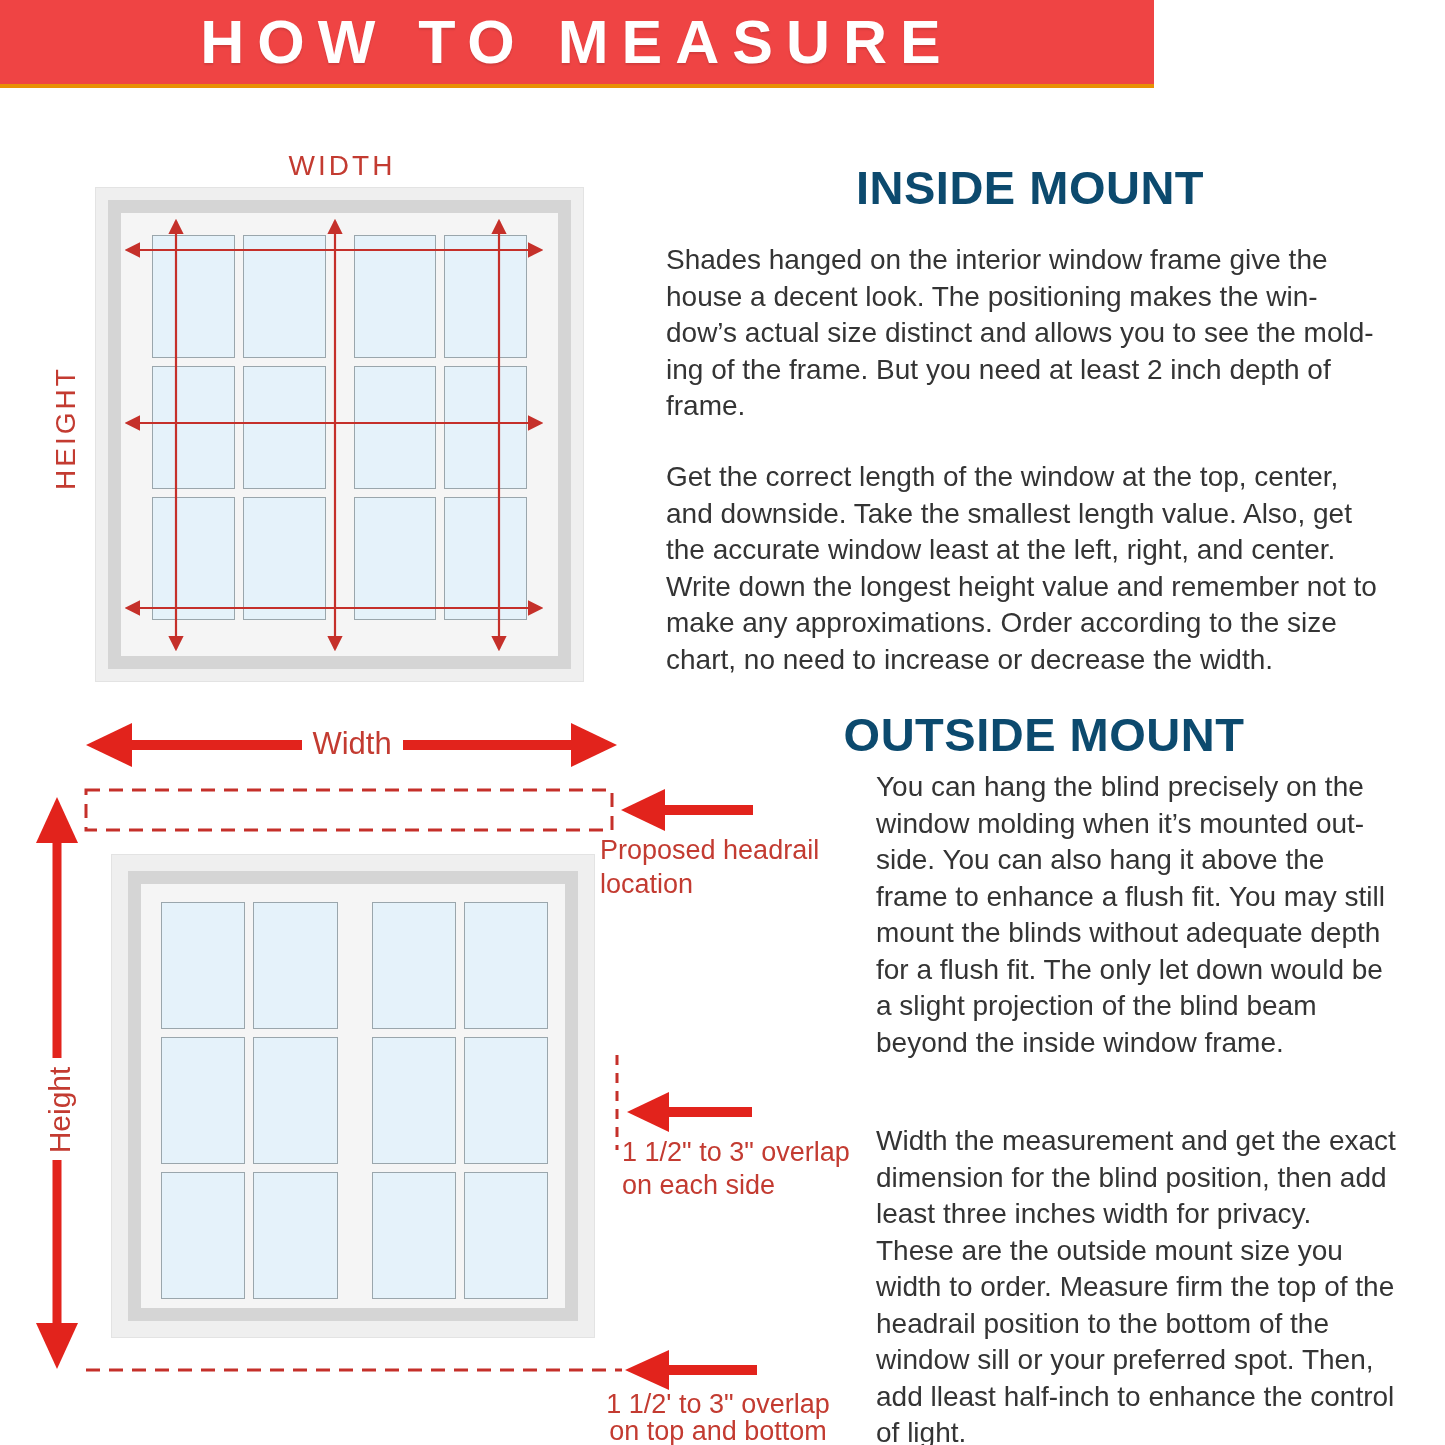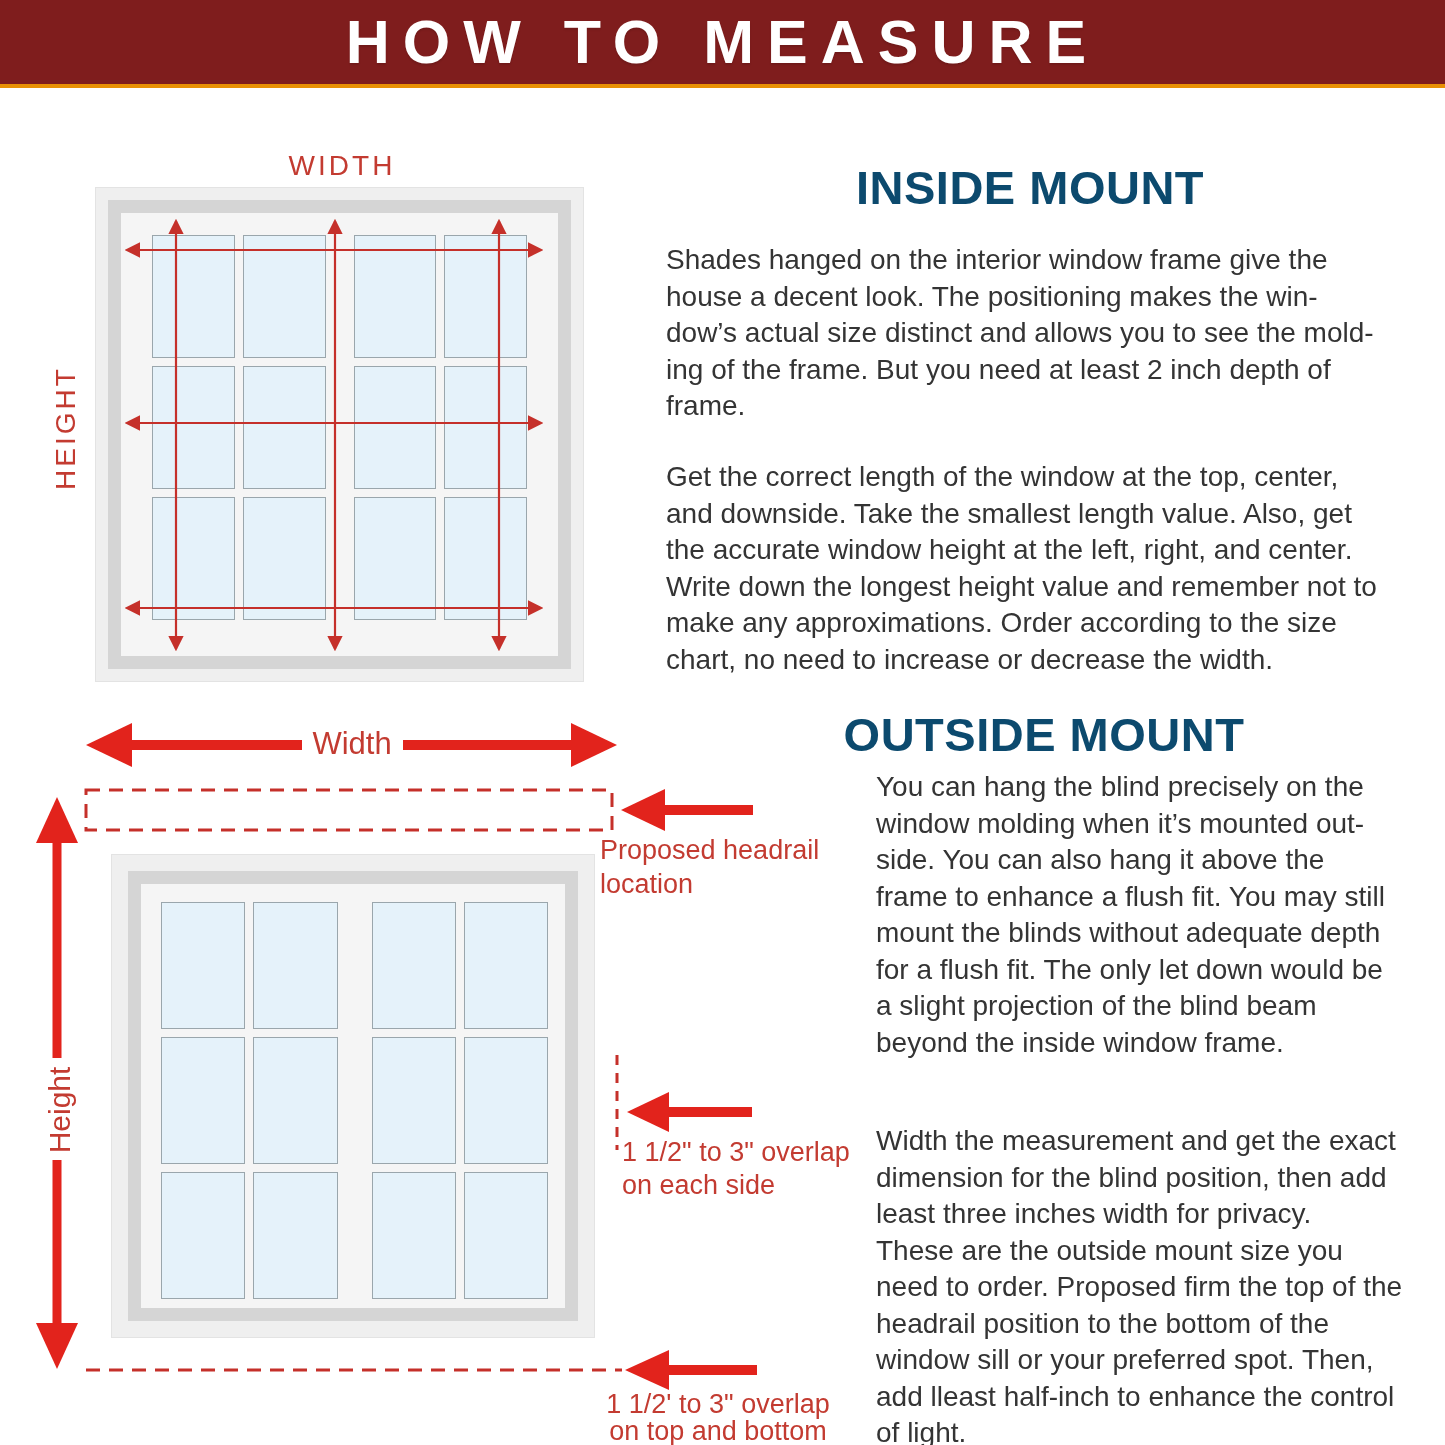--- a/index.html
+++ b/index.html
@@ -1,21 +1,21 @@
 <!DOCTYPE html>
 <html><head>
 <meta charset="utf-8">
 <style>
   * { margin:0; padding:0; box-sizing:border-box; }
   html,body { width:1445px; height:1445px; background:#ffffff; font-family:"Liberation Sans", sans-serif; }
   .stage { position:relative; width:1445px; height:1445px; overflow:hidden; background:#fff; }
 
   
-  .banner { position:absolute; left:0; top:0; width:1445px; height:88px;
-            background:#7f1d1d; border-bottom:4px solid #E89005; }
+  .banner { position:absolute; left:0; top:0; width:1154px; height:88px;
+            background:#ef4444; border-bottom:4px solid #E89005; }
   .banner-title { width:100%; height:84px; line-height:84px; text-align:center;
                   color:#ffffff; font-size:61px; font-weight:bold; letter-spacing:13px;
                   text-shadow:0 2px 2px rgba(0,0,0,0.12); }
 
   
   .win { position:absolute; }
   .wf1 { position:absolute; inset:0; background:#EFEFEF; box-shadow:inset 0 0 0 1px #E3E3E3; }
   .wf2 { position:absolute; background:#D5D5D5; }
   .wf3 { position:absolute; background:#F5F5F5; }
   .panes { position:absolute; display:flex; }
@@ -169,21 +169,21 @@
     <div class="tl">Shades hanged on the interior window frame give the</div>
     <div class="tl">house a decent look. The positioning makes the win-</div>
     <div class="tl">dow’s actual size distinct and allows you to see the mold-</div>
     <div class="tl">ing of the frame. But you need at least 2 inch depth of</div>
     <div class="tl">frame.</div>
   </div>
 
   <div class="para" style="left:666px; top:459px;">
     <div class="tl">Get the correct length of the window at the top, center,</div>
     <div class="tl">and downside. Take the smallest length value. Also, get</div>
-    <div class="tl">the accurate window height at the left, right, and center.</div>
+    <div class="tl">the accurate window least at the left, right, and center.</div>
     <div class="tl">Write down the longest height value and remember not to</div>
     <div class="tl">make any approximations. Order according to the size</div>
     <div class="tl">chart, no need to increase or decrease the width.</div>
   </div>
 
   <div class="mount-heading" style="left:784px; top:707px; width:520px;">OUTSIDE MOUNT</div>
 
   <div class="para" style="left:876px; top:769px;">
     <div class="tl">You can hang the blind precisely on the</div>
     <div class="tl">window molding when it’s mounted out-</div>
@@ -193,20 +193,20 @@
     <div class="tl">for a flush fit. The only let down would be</div>
     <div class="tl">a slight projection of the blind beam</div>
     <div class="tl">beyond the inside window frame.</div>
   </div>
 
   <div class="para" style="left:876px; top:1123px;">
     <div class="tl">Width the measurement and get the exact</div>
     <div class="tl">dimension for the blind position, then add</div>
     <div class="tl">least three inches width for privacy.</div>
     <div class="tl">These are the outside mount size you</div>
-    <div class="tl">need to order. Proposed firm the top of the</div>
+    <div class="tl">width to order. Measure firm the top of the</div>
     <div class="tl">headrail position to the bottom of the</div>
     <div class="tl">window sill or your preferred spot. Then,</div>
     <div class="tl">add lleast half-inch to enhance the control</div>
     <div class="tl">of light.</div>
   </div>
 
 </div>
 
 </body></html>

